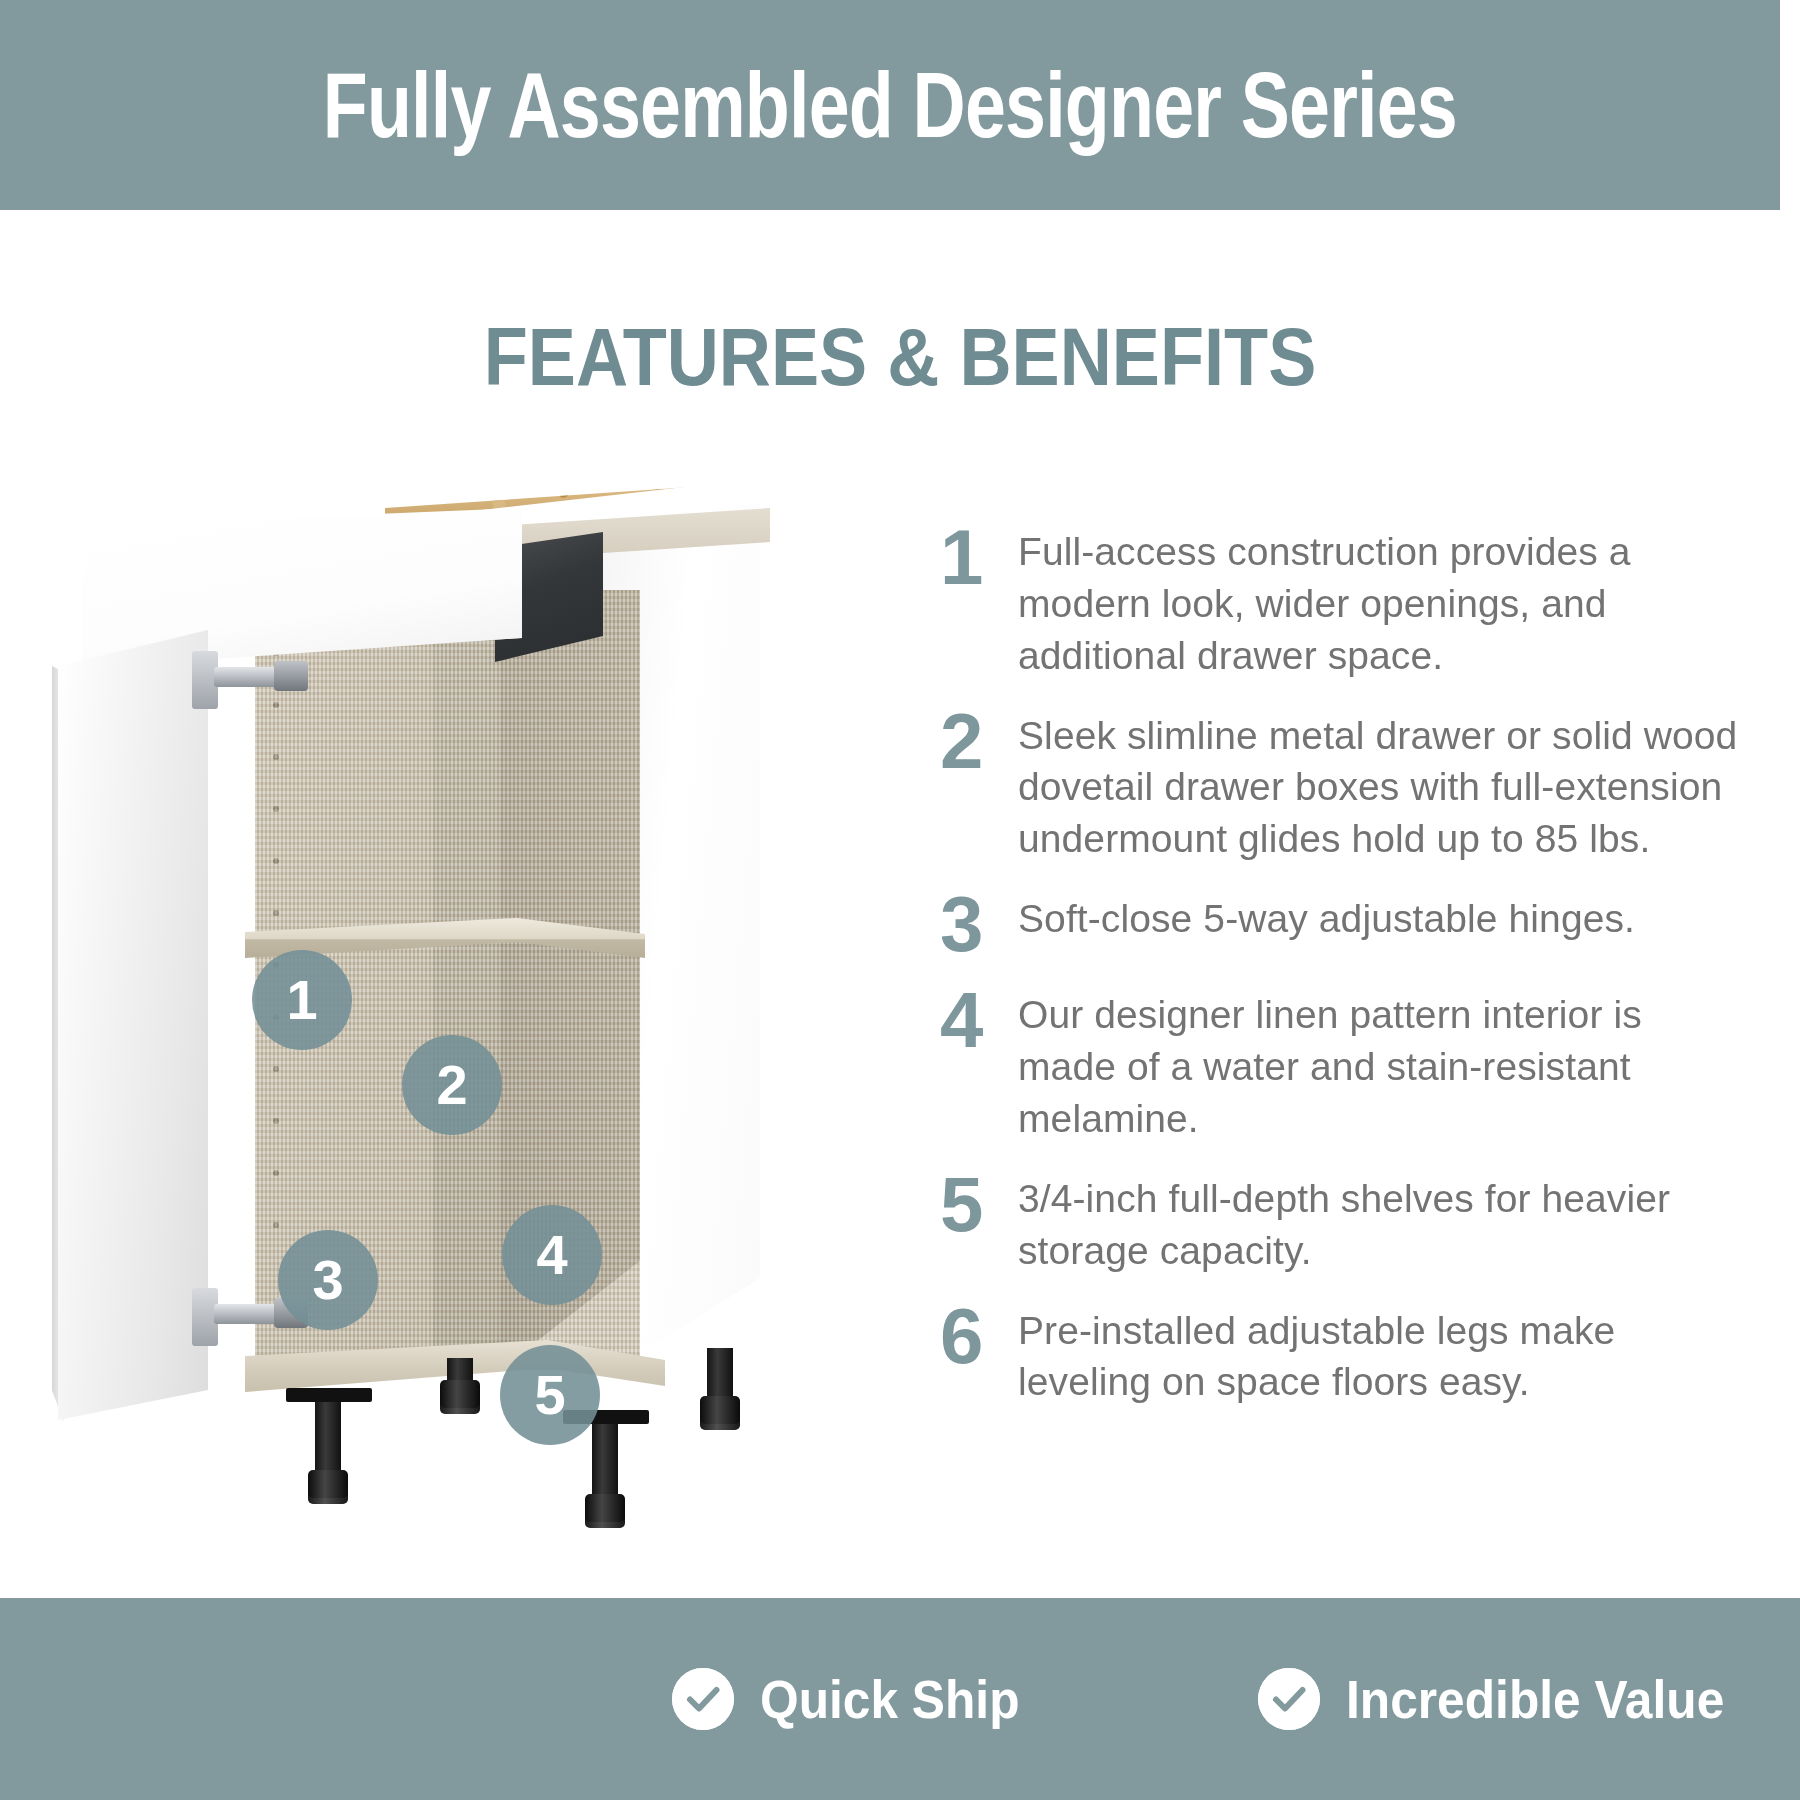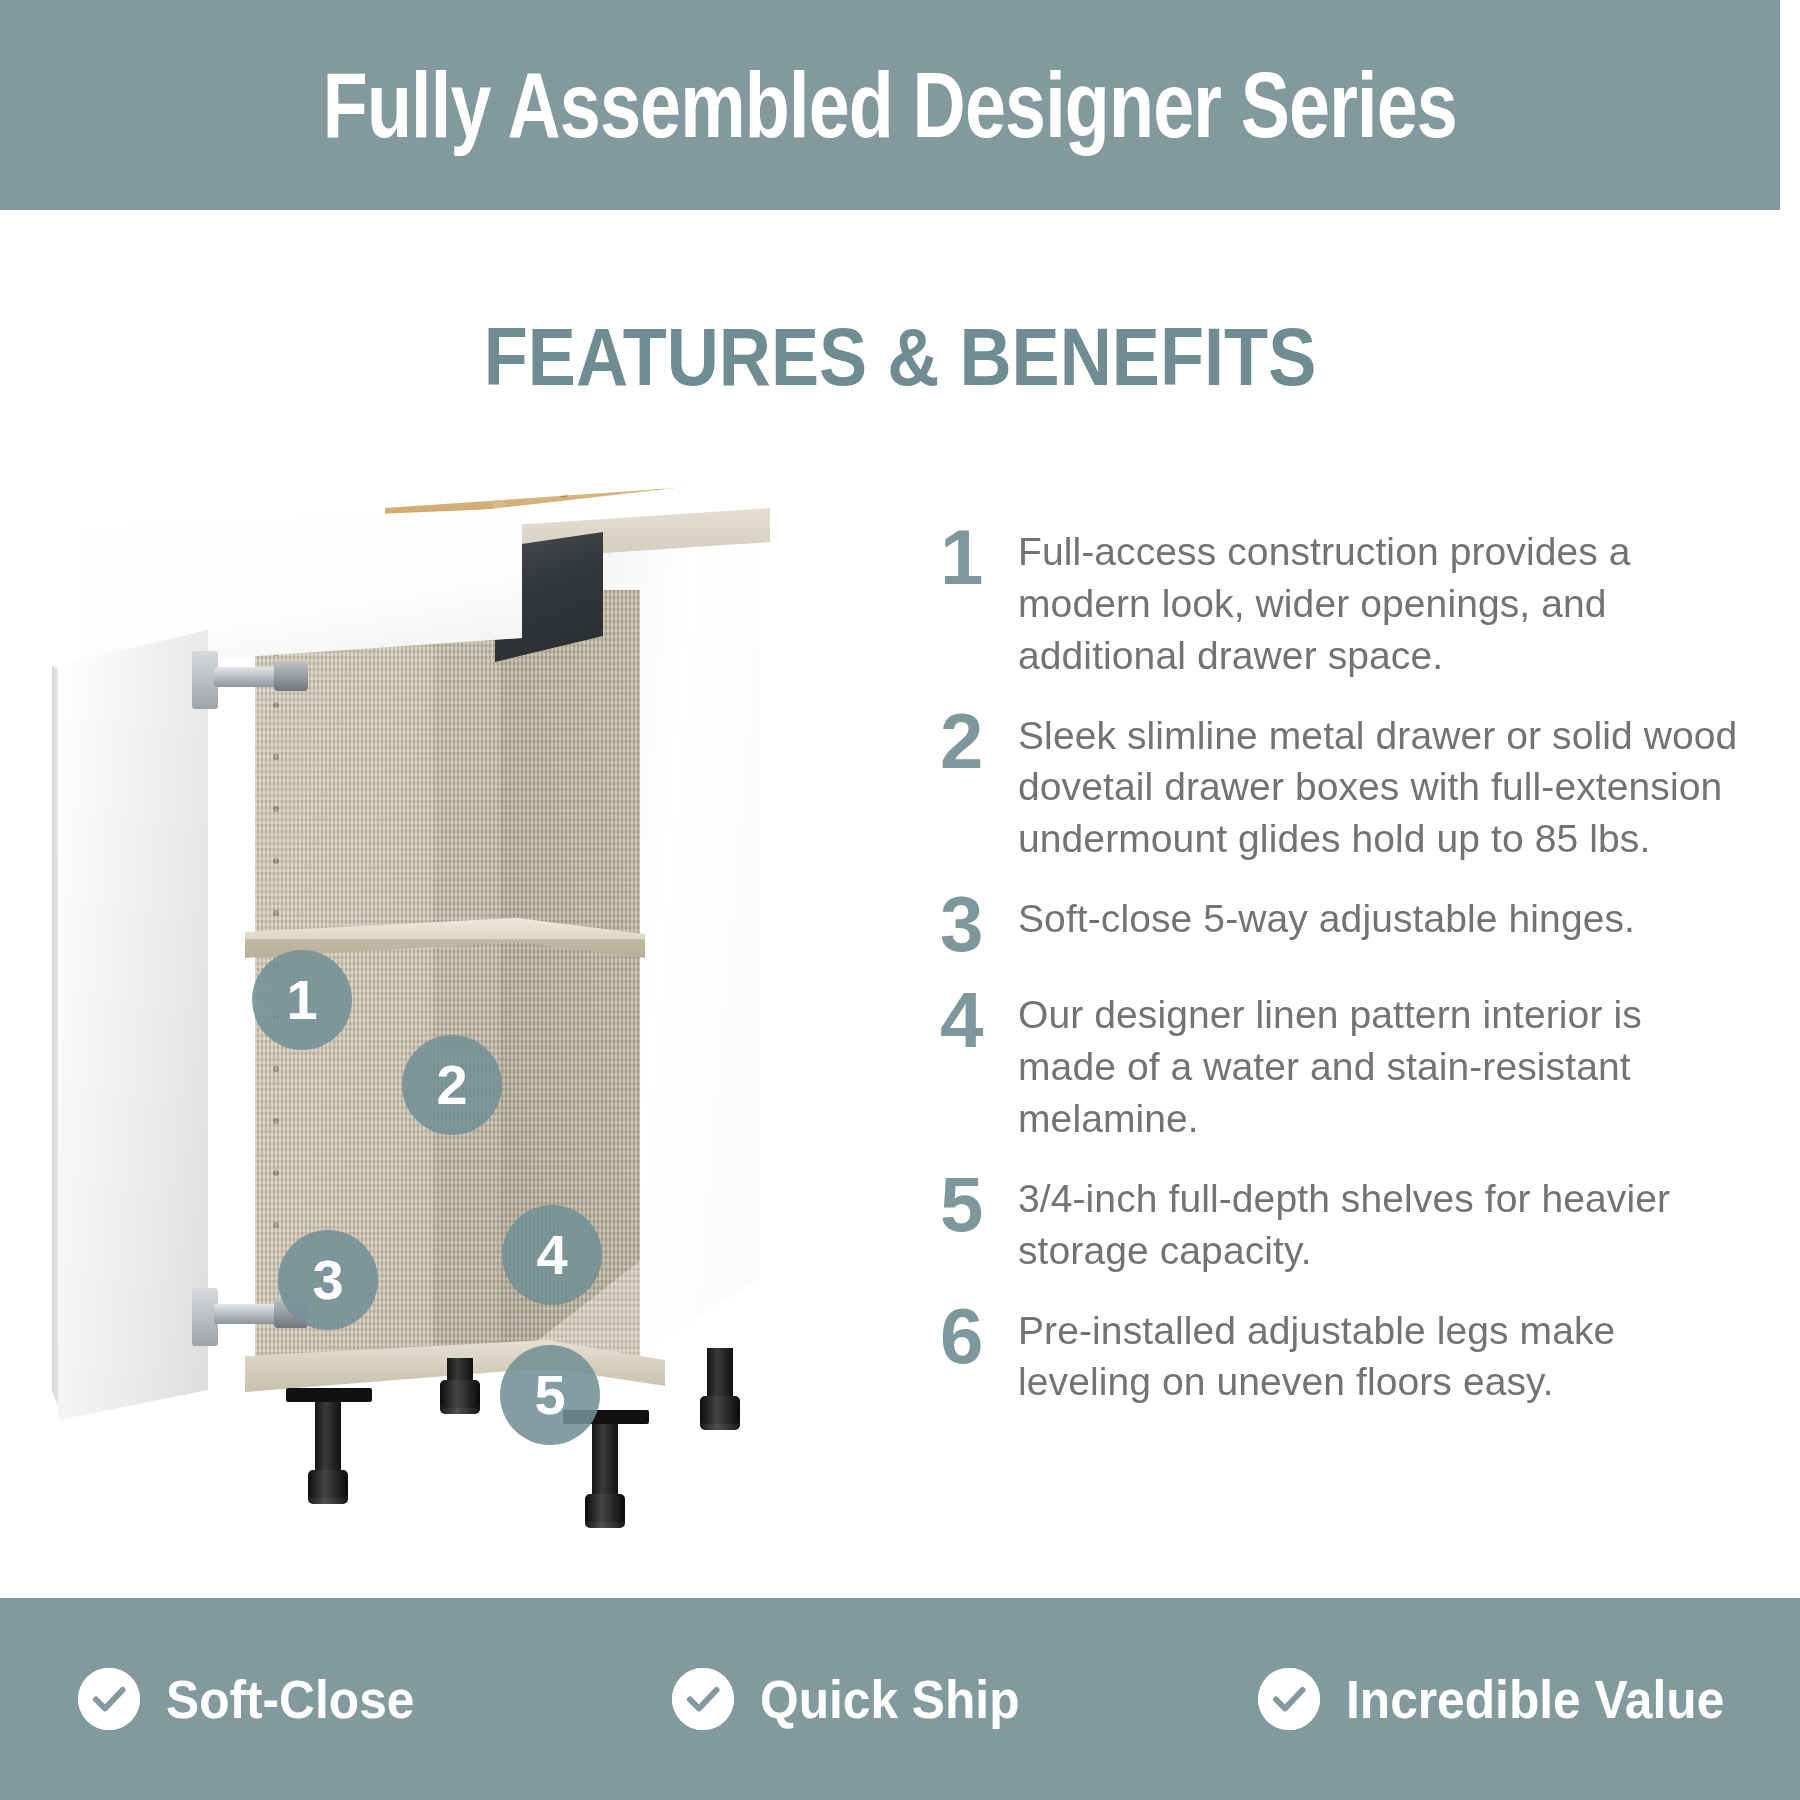--- a/index.html
+++ b/index.html
@@ -378,36 +378,27 @@
     <div class="feature-text">Our designer linen pattern interior is made of a water and stain-resistant melamine.</div>
   </div>
 
   <div class="feature-item">
     <div class="feature-num">5</div>
     <div class="feature-text">3/4-inch full-depth shelves for heavier storage capacity.</div>
   </div>
 
   <div class="feature-item">
     <div class="feature-num">6</div>
-    <div class="feature-text">Pre-installed adjustable legs make leveling on uneven floors easy.</div>
+    <div class="feature-text">Pre-installed adjustable legs make leveling on space floors easy.</div>
   </div>
 
 </div>
 
 <div class="footer-bar">
 
-  <div class="footer-item fi1">
-    <span class="check-badge">
-      <svg width="62" height="62" viewBox="0 0 62 62" aria-hidden="true">
-        <circle cx="31" cy="31" r="31" fill="#ffffff"></circle>
-        <path d="M18 31.5 L27 40.5 L44.5 22" fill="none" stroke="#829a9e" stroke-width="6" stroke-linecap="round" stroke-linejoin="round"></path>
-      </svg>
-    </span>
-    <span class="footer-label">Soft-Close</span>
-  </div>
 
   <div class="footer-item fi2">
     <span class="check-badge">
       <svg width="62" height="62" viewBox="0 0 62 62" aria-hidden="true">
         <circle cx="31" cy="31" r="31" fill="#ffffff"></circle>
         <path d="M18 31.5 L27 40.5 L44.5 22" fill="none" stroke="#829a9e" stroke-width="6" stroke-linecap="round" stroke-linejoin="round"></path>
       </svg>
     </span>
     <span class="footer-label">Quick Ship</span>
   </div>

